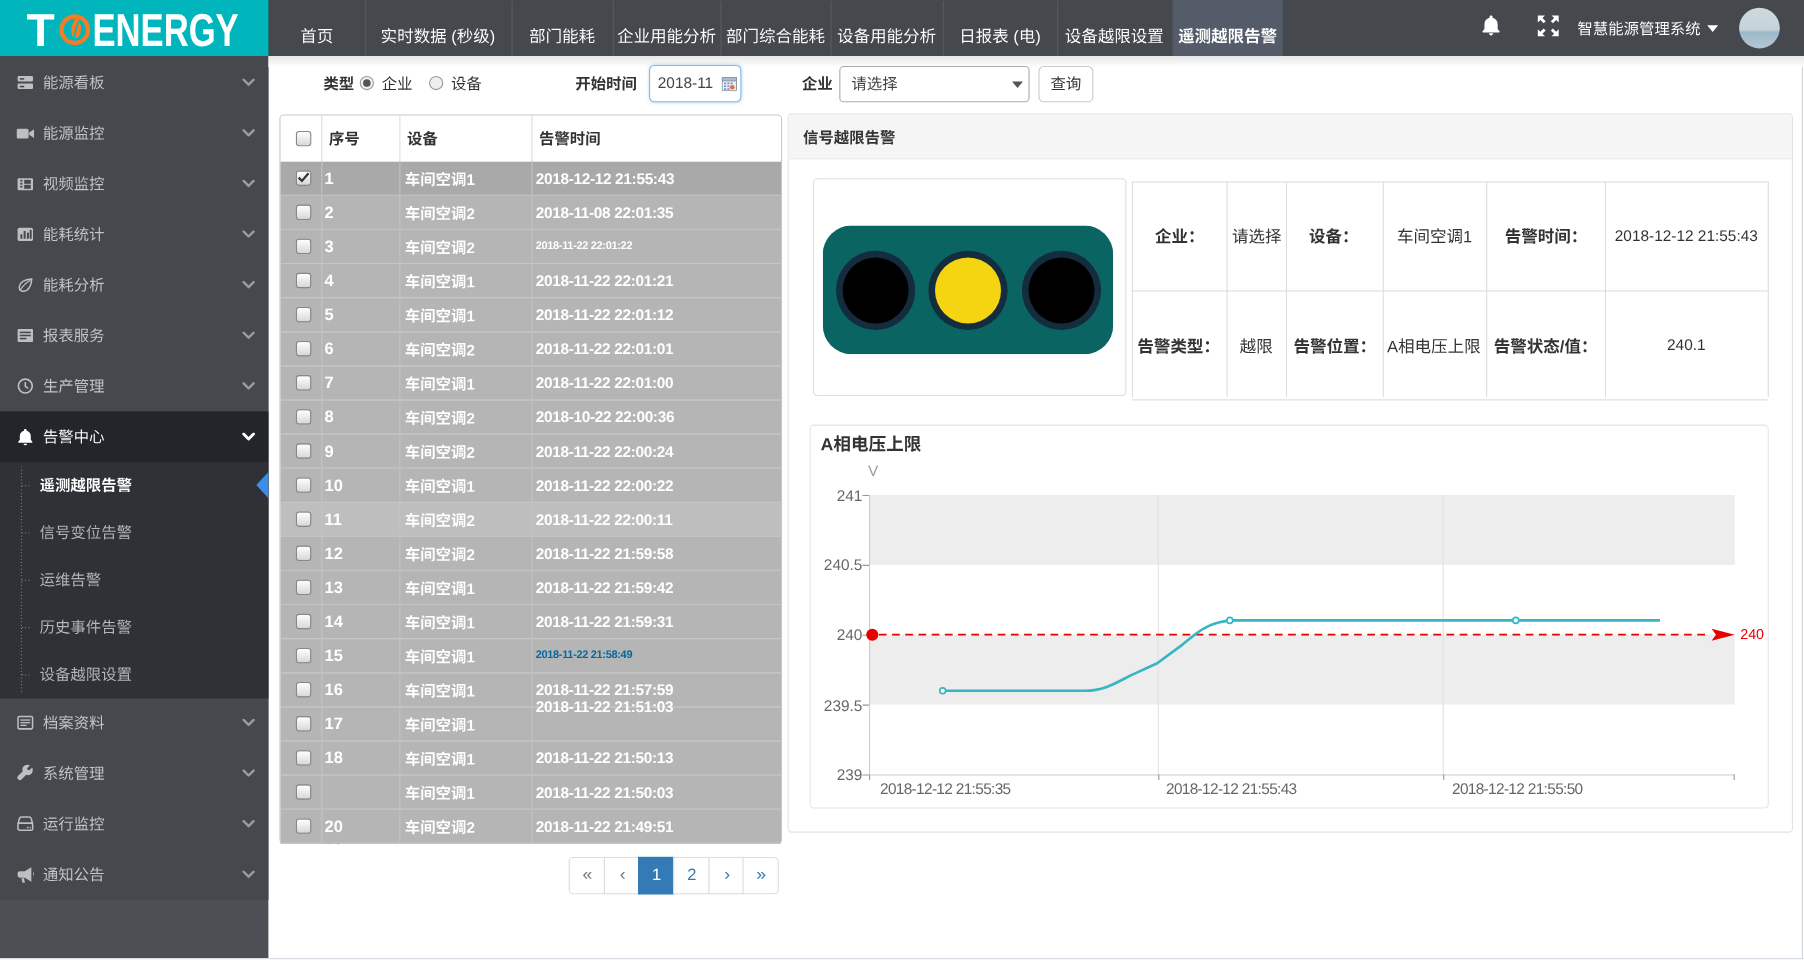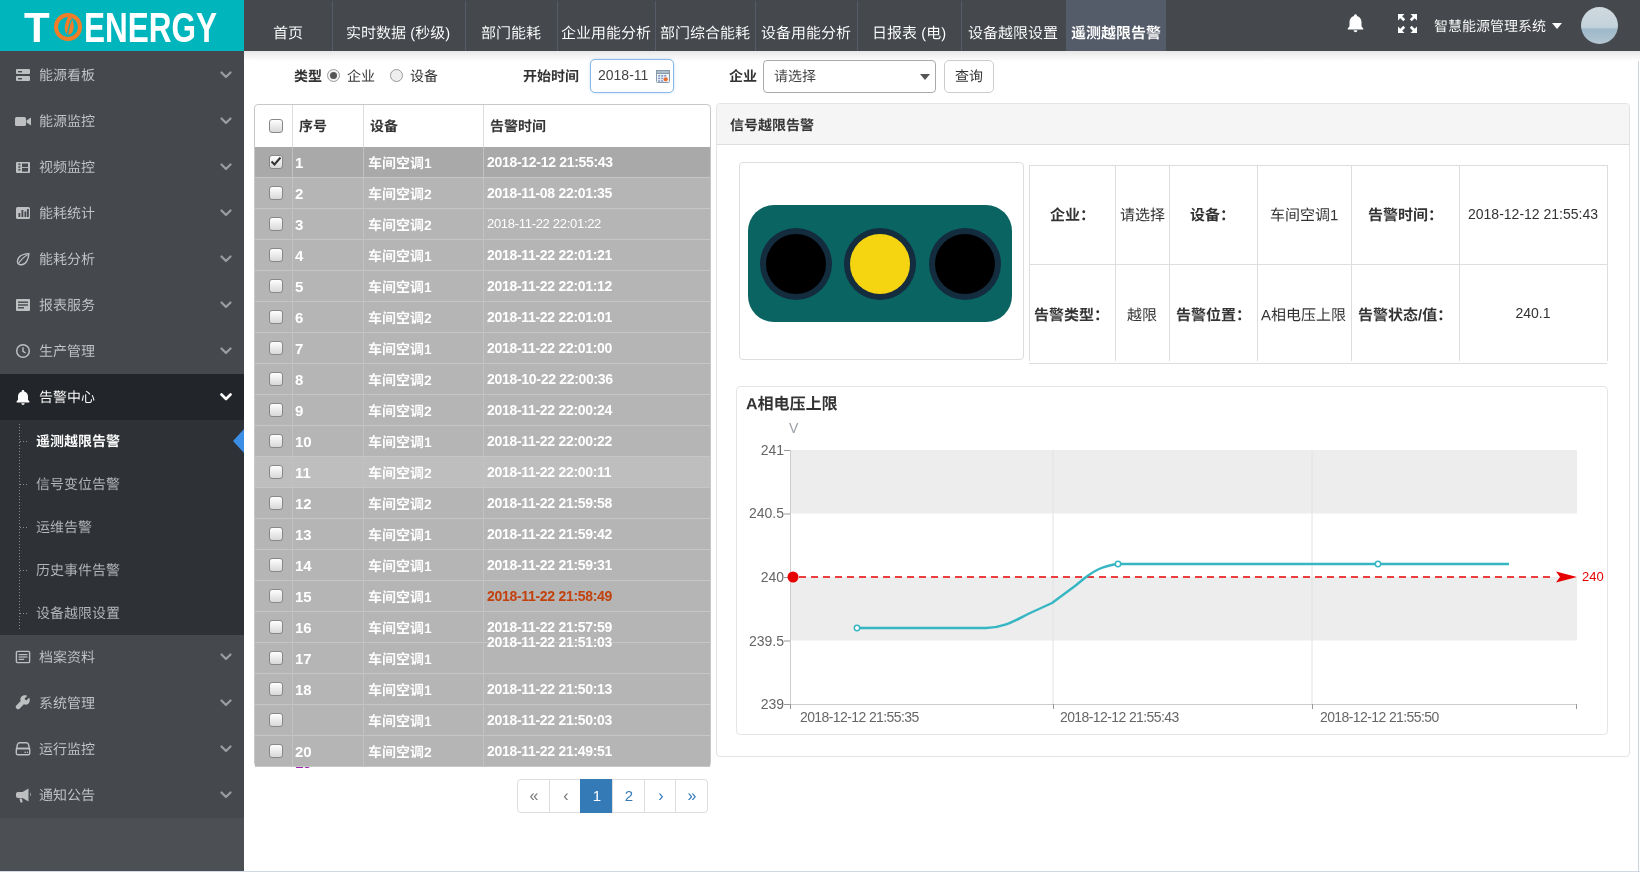--- a/index.html
+++ b/index.html
@@ -446,21 +446,21 @@
 <div class="abs" style="left:483px;top:209px;width:1px;height:31px;background:#c2c2c2"></div>
 <div class="abs" style="left:269px;top:217px;width:14px;height:14px;border:1px solid #888;border-radius:3px;background:linear-gradient(#fefefe,#d8d8d8)"></div>
 <div style="position:absolute;top:216px;font-size:15px;line-height:18px;color:#fff;white-space:nowrap;font-weight:bold;left:295px;">3</div>
 <div style="position:absolute;left:368px;top:215px;line-height:0"><svg class="t" width="65" height="20" fill="#fff">
       <use href="#g8f66b" transform="translate(0.0 15.1) scale(0.0140 -0.0140)"></use>
       <use href="#g95f4b" transform="translate(14.0 15.1) scale(0.0140 -0.0140)"></use>
       <use href="#g7a7ab" transform="translate(28.0 15.1) scale(0.0140 -0.0140)"></use>
       <use href="#g8c03b" transform="translate(42.0 15.1) scale(0.0140 -0.0140)"></use>
       <use href="#g32b" transform="translate(56.0 15.1) scale(0.0068 -0.0068)"></use>
     </svg></div>
-<div style="position:absolute;top:216px;font-size:13px;line-height:16px;color:#fff;white-space:nowrap;letter-spacing:-0.3px;font-weight:normal;left:487px;">2018-11-22 22:01:22</div>
+<div style="position:absolute;top:216px;font-size:10px;line-height:16px;color:#fff;white-space:nowrap;letter-spacing:-0.3px;font-weight:bold;left:487px;">2018-11-22 22:01:22</div>
 <div class="abs" style="left:255px;top:240px;width:455px;height:31px;background:#b5b5b5;border-bottom:1px solid #c6c6c6"></div>
 <div class="abs" style="left:292px;top:240px;width:1px;height:31px;background:#c2c2c2"></div>
 <div class="abs" style="left:363px;top:240px;width:1px;height:31px;background:#c2c2c2"></div>
 <div class="abs" style="left:483px;top:240px;width:1px;height:31px;background:#c2c2c2"></div>
 <div class="abs" style="left:269px;top:248px;width:14px;height:14px;border:1px solid #888;border-radius:3px;background:linear-gradient(#fefefe,#d8d8d8)"></div>
 <div style="position:absolute;top:247px;font-size:15px;line-height:18px;color:#fff;white-space:nowrap;font-weight:bold;left:295px;">4</div>
 <div style="position:absolute;left:368px;top:246px;line-height:0"><svg class="t" width="65" height="20" fill="#fff">
       <use href="#g8f66b" transform="translate(0.0 15.1) scale(0.0140 -0.0140)"></use>
       <use href="#g95f4b" transform="translate(14.0 15.1) scale(0.0140 -0.0140)"></use>
       <use href="#g7a7ab" transform="translate(28.0 15.1) scale(0.0140 -0.0140)"></use>
@@ -614,21 +614,21 @@
 <div class="abs" style="left:483px;top:581px;width:1px;height:31px;background:#c2c2c2"></div>
 <div class="abs" style="left:269px;top:589px;width:14px;height:14px;border:1px solid #888;border-radius:3px;background:linear-gradient(#fefefe,#d8d8d8)"></div>
 <div style="position:absolute;top:588px;font-size:15px;line-height:18px;color:#fff;white-space:nowrap;font-weight:bold;left:295px;">15</div>
 <div style="position:absolute;left:368px;top:587px;line-height:0"><svg class="t" width="65" height="20" fill="#fff">
       <use href="#g8f66b" transform="translate(0.0 15.1) scale(0.0140 -0.0140)"></use>
       <use href="#g95f4b" transform="translate(14.0 15.1) scale(0.0140 -0.0140)"></use>
       <use href="#g7a7ab" transform="translate(28.0 15.1) scale(0.0140 -0.0140)"></use>
       <use href="#g8c03b" transform="translate(42.0 15.1) scale(0.0140 -0.0140)"></use>
       <use href="#g31b" transform="translate(56.0 15.1) scale(0.0068 -0.0068)"></use>
     </svg></div>
-<div style="position:absolute;top:588px;font-size:14px;line-height:16px;color:#c2410c;white-space:nowrap;letter-spacing:-0.3px;font-weight:bold;left:487px;">2018-11-22 21:58:49</div>
+<div style="position:absolute;top:588px;font-size:10px;line-height:16px;color:#0369a1;white-space:nowrap;letter-spacing:-0.3px;font-weight:bold;left:487px;">2018-11-22 21:58:49</div>
 <div class="abs" style="left:255px;top:612px;width:455px;height:31px;background:#b5b5b5;border-bottom:1px solid #c6c6c6"></div>
 <div class="abs" style="left:292px;top:612px;width:1px;height:31px;background:#c2c2c2"></div>
 <div class="abs" style="left:363px;top:612px;width:1px;height:31px;background:#c2c2c2"></div>
 <div class="abs" style="left:483px;top:612px;width:1px;height:31px;background:#c2c2c2"></div>
 <div class="abs" style="left:269px;top:620px;width:14px;height:14px;border:1px solid #888;border-radius:3px;background:linear-gradient(#fefefe,#d8d8d8)"></div>
 <div style="position:absolute;top:619px;font-size:15px;line-height:18px;color:#fff;white-space:nowrap;font-weight:bold;left:295px;">16</div>
 <div style="position:absolute;left:368px;top:618px;line-height:0"><svg class="t" width="65" height="20" fill="#fff">
       <use href="#g8f66b" transform="translate(0.0 15.1) scale(0.0140 -0.0140)"></use>
       <use href="#g95f4b" transform="translate(14.0 15.1) scale(0.0140 -0.0140)"></use>
       <use href="#g7a7ab" transform="translate(28.0 15.1) scale(0.0140 -0.0140)"></use>

